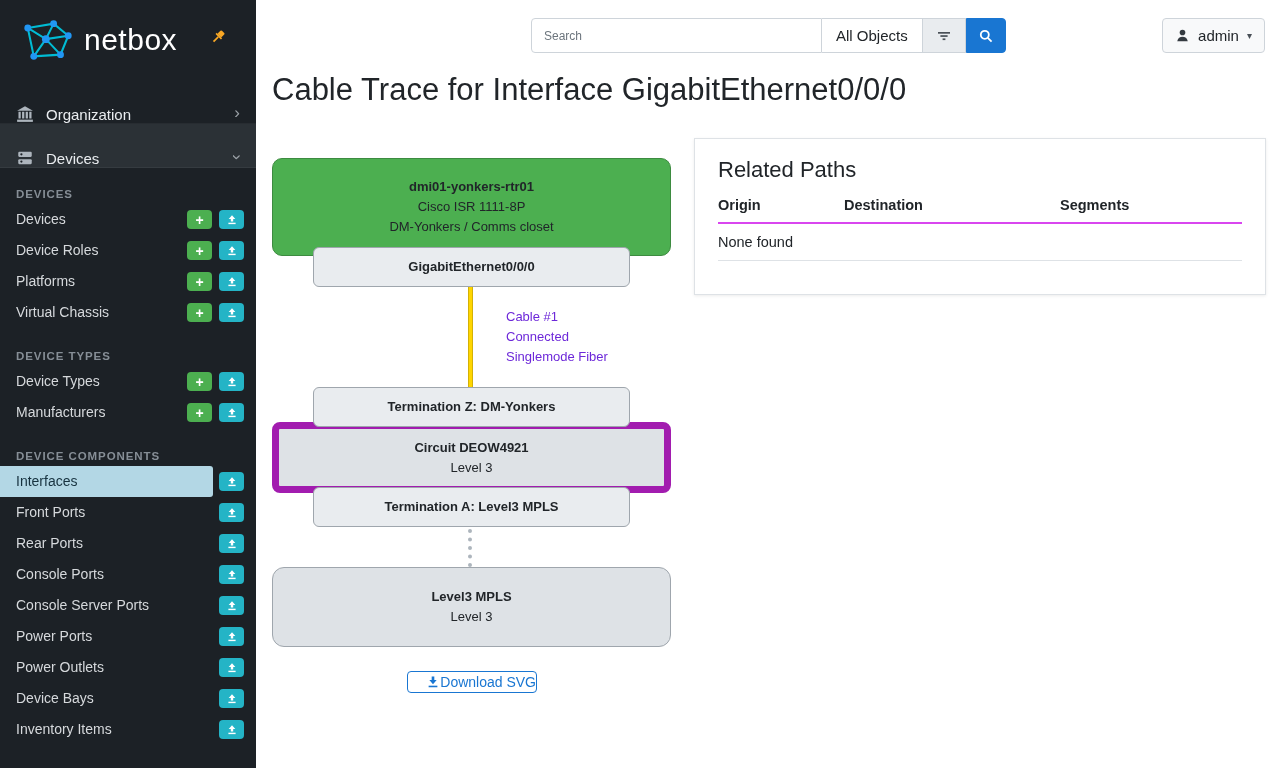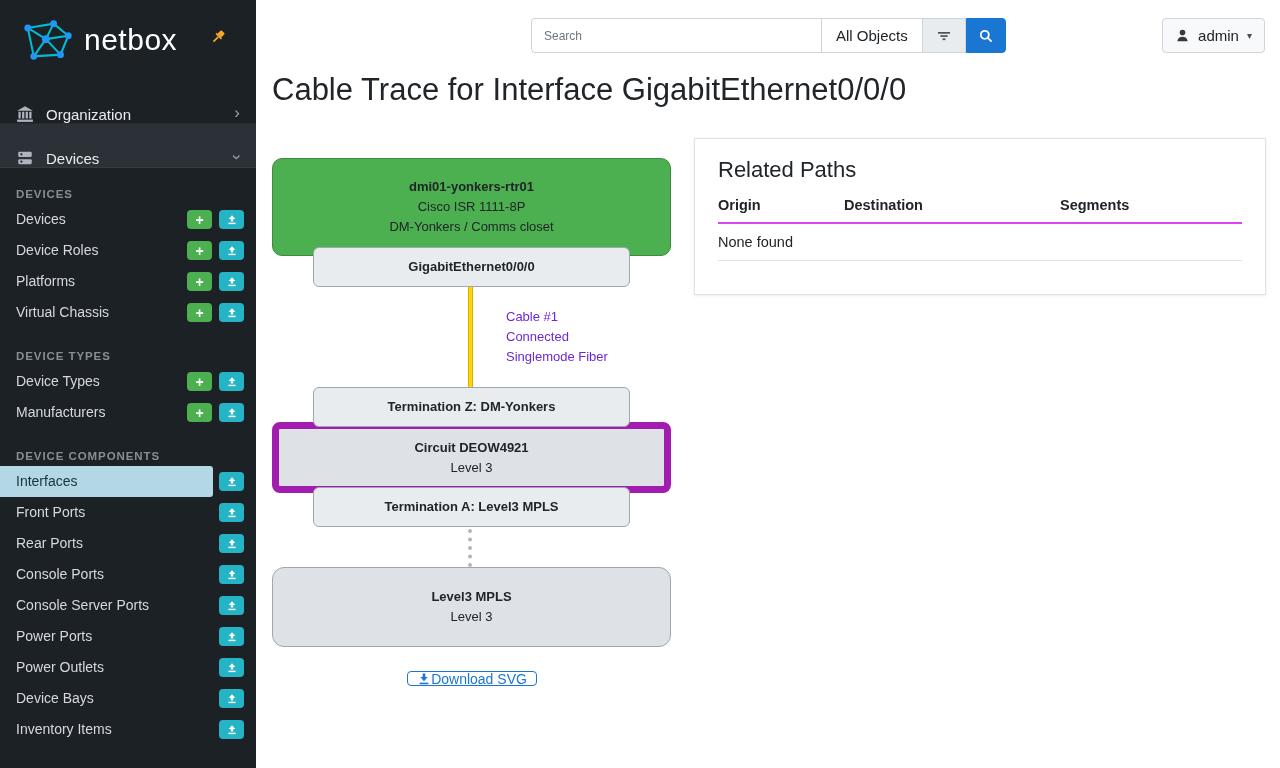--- a/index.html
+++ b/index.html
@@ -77,23 +77,23 @@
   .termz-box { left:41px; top:229px; width:317px; height:40px; background:#e9ecef;
     border:1px solid #9fa6ad; border-radius:6px; z-index:2; }
   .circuit-box { left:0; top:264px; width:399px; height:71px; background:#dee2e6;
     border:7px solid #a21caf; border-radius:8px; z-index:1; }
   .terma-box { left:41px; top:329px; width:317px; height:40px; background:#e9ecef;
     border:1px solid #9fa6ad; border-radius:6px; z-index:2; }
   .dotted-line { position:absolute; left:196px; top:371px; height:38px; width:0;
     border-left:4px dotted #adb5bd; }
   .node-box { left:0; top:409px; width:399px; height:80px; background:#dee2e6;
     border:1px solid #9fa6ad; border-radius:12px; }
-  .dl-btn { position:absolute; left:135px; top:513px; width:130px; height:15px;
+  .dl-btn { position:absolute; left:135px; top:513px; width:130px; height:22px;
     background:#fff; border:1px solid #1976d2; border-radius:4px; color:#1976d2;
-    font-size:14px; display:flex; align-items:center; justify-content:center; gap:0;
+    font-size:14px; display:flex; align-items:center; justify-content:flex-end; gap:0;
     cursor:pointer; font-family:"Liberation Sans", sans-serif; }
   .trace-status { position:absolute; left:0; top:576px; width:399px; text-align:center;
     font-size:27px; font-weight:500; color:#43a047;margin-top:32px; }
 
   
   .card { position:absolute; left:438px; top:138px; width:572px; height:157px;
     background:#fff; border:1px solid #dee2e6; border-radius:0;
     box-shadow:0 1px 3px rgba(0,0,0,.08); }
   .card-title { padding:18px 23px 14px 23px; font-size:22px; font-weight:500; color:#212529; }
   .rp-table { padding:0 23px; }

